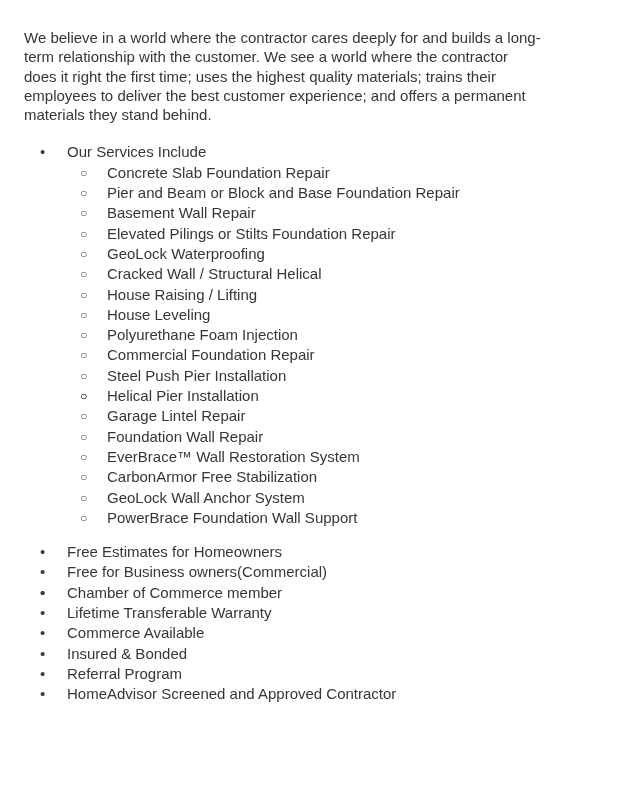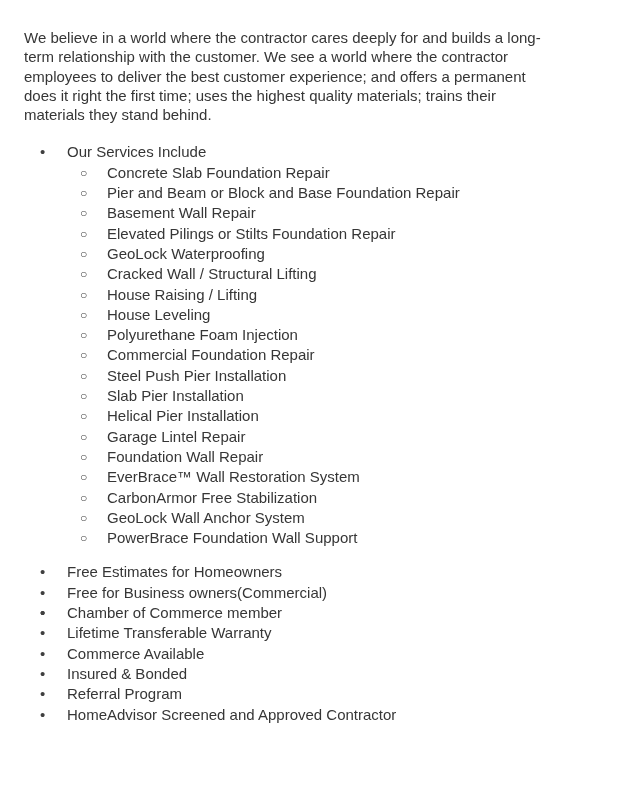--- a/index.html
+++ b/index.html
@@ -46,22 +46,22 @@
   .marker.circle { left: 56px; font-size: 12px; }
 </style>
 </head>
 <body style="background: rgb(255, 255, 255); color: rgb(54, 54, 54);">
 
 <div class="page">
 
   <div class="intro">
     <div class="line">We believe in a world where the contractor cares deeply for and builds a long-</div>
     <div class="line">term relationship with the customer. We see a world where the contractor</div>
+    <div class="line">does it right the first time; uses the highest quality materials; trains their</div>
     <div class="line">employees to deliver the best customer experience; and offers a permanent</div>
-    <div class="line">does it right the first time; uses the highest quality materials; trains their</div>
     <div class="line">materials they stand behind.</div>
   </div>
 
   <ul class="list services-list">
     <li class="lvl1">
       <span class="marker disc">•</span>
       <span class="txt">Our Services Include</span>
     </li>
   </ul>
 
@@ -87,21 +87,21 @@
         <span class="txt">Elevated Pilings or Stilts Foundation Repair</span>
       </li>
 
       <li class="lvl2">
         <span class="marker circle">○</span>
         <span class="txt">GeoLock Waterproofing</span>
       </li>
 
       <li class="lvl2">
         <span class="marker circle">○</span>
-        <span class="txt">Cracked Wall / Structural Lifting</span>
+        <span class="txt">Cracked Wall / Structural Helical</span>
       </li>
 
       <li class="lvl2">
         <span class="marker circle">○</span>
         <span class="txt">House Raising / Lifting</span>
       </li>
 
       <li class="lvl2">
         <span class="marker circle">○</span>
         <span class="txt">House Leveling</span>
@@ -117,21 +117,20 @@
         <span class="txt">Commercial Foundation Repair</span>
       </li>
 
       <li class="lvl2">
         <span class="marker circle">○</span>
         <span class="txt">Steel Push Pier Installation</span>
       </li>
 
       <li class="lvl2">
         <span class="marker circle">○</span>
-        <span class="txt">Slab Pier Installation</span>
       </li>
 
       <li class="lvl2">
         <span class="marker circle">○</span>
         <span class="txt">Helical Pier Installation</span>
       </li>
 
       <li class="lvl2">
         <span class="marker circle">○</span>
         <span class="txt">Garage Lintel Repair</span>

